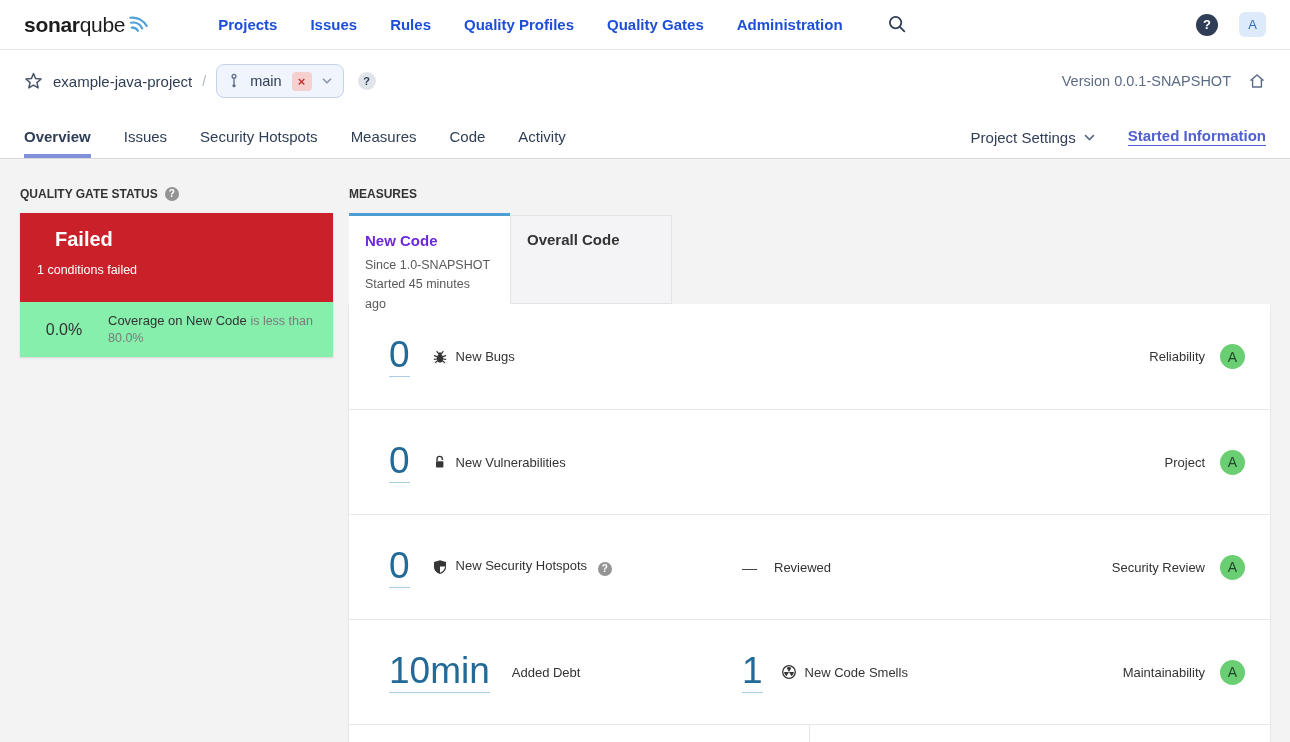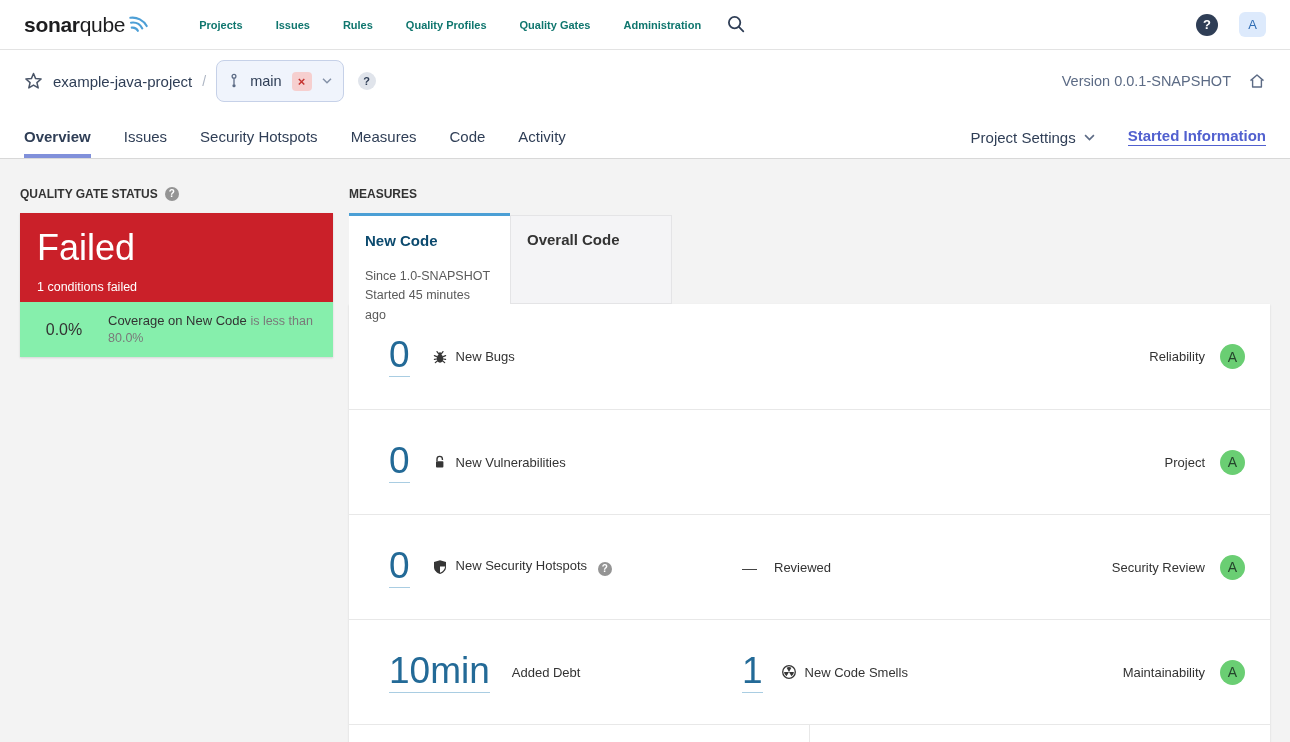--- a/index.html
+++ b/index.html
@@ -4,45 +4,45 @@
 <style>
   * { margin:0; padding:0; box-sizing:border-box; }
   html,body { width:1290px; height:742px; overflow:hidden; }
   body {
     font-family:"Liberation Sans","DejaVu Sans",sans-serif;
     background:#f3f3f3; color:#333;
   }
   
   .navbar {
     height:50px; background:#fff; border-bottom:1px solid #e3e3e3;
-    display:flex; align-items:center; padding:15px 24px;
+    display:flex; align-items:center; padding:15px 24px;gap:19px;
   }
   .logo { display:flex; align-items:flex-start; cursor:pointer; }
   .logo .lb { font-size:21px; font-weight:700; color:#1d1d1f; letter-spacing:-.3px; }
   .logo .ll { font-size:21px; font-weight:300; color:#1d1d1f; letter-spacing:-.3px; }
   .logo svg { margin:-4px 0 0 1px; }
   .nav-links { display:flex; gap:33px; margin-left:47px; }
-  .nav-item { font-size:11px; font-weight:600; color:#0f766e; cursor:pointer; white-space:nowrap; }
+  .nav-item { font-size:15px; font-weight:600; color:#1d4ed8; cursor:pointer; white-space:nowrap; }
   .search-btn { margin-left:26px; cursor:pointer; display:flex; align-items:center; }
   .nav-right { margin-left:auto; display:flex; align-items:center; gap:21px; }
   .help-circle {
     width:22px; height:22px; border-radius:50%; background:#2f3e56; color:#fff;
     font-size:13px; font-weight:700; display:flex; align-items:center; justify-content:center; cursor:pointer;
   }
   .avatar {
     width:27px; height:25px; border-radius:6px; background:#ddeafc; color:#2f6db4;
     font-size:13px; display:flex; align-items:center; justify-content:center; cursor:pointer;
   }
   
   .crumbbar { height:62px; background:#fff; display:flex; align-items:center; padding:0 24px; }
   .star { display:flex; cursor:pointer; margin-right:10px; }
   .proj-name { font-size:15px; color:#2f3e56; cursor:pointer; }
   .slash { margin:0 10px; color:#aeb6c4; font-size:14px; }
   .branch-pill {
-    display:flex; align-items:center; height:42px; padding:0 11px; gap:10px;
+    display:flex; align-items:center; height:34px; padding:0 11px; gap:10px;
     background:#f0f4fc; border:1px solid #c6d1e8; border-radius:8px; cursor:pointer;
   }
   .branch-pill .bname { font-size:14.5px; color:#2f3e56; }
   .x-badge {
     width:20px; height:19px; border-radius:4px; background:#f6cfcf; color:#c5332f;
     font-size:13px; font-weight:700; display:flex; align-items:center; justify-content:center; cursor:pointer;
   }
   .help-dot-lt {
     margin-left:14px; width:18px; height:18px; border-radius:50%; background:#e0e4eb; color:#2f3e56;
     font-size:11px; font-weight:700; display:flex; align-items:center; justify-content:center; cursor:pointer;
@@ -68,33 +68,33 @@
     display:flex; align-items:center; gap:7px; height:15px;
   }
   .qdot {
     width:14px; height:14px; border-radius:50%; background:#949494; color:#fff;
     font-size:10px; font-weight:700; display:inline-flex; align-items:center; justify-content:center;
     flex:none; cursor:pointer;
   }
   
   .qg-card { box-shadow:0 1px 2px rgba(0,0,0,.13); }
   .qg-red { background:#ca2029; color:#fff; padding:16px 17px 17px; height:89px; }
-  .qg-status { font-size:36px; font-weight:400; line-height:1.05; }
+  .qg-status { font-size:20px; font-weight:700; line-height:1.05;margin-left:18px; }
   .qg-conds { font-size:12.5px; margin-top:13px; }
   .qg-cond { background:#86efac; display:flex; align-items:center; min-height:55px; padding:8px 0 8px 0; }
   .qg-val { width:88px; flex:none; text-align:center; font-size:16px; color:#333; }
   .qg-text { font-size:13px; color:#333; line-height:1.3; }
   .qg-gray { color:#7a7a7a; font-size:12.5px; }
   
   .mtabs { display:flex; align-items:flex-start; }
   .mtab-new {
     width:161px; height:91px; background:#fff; border-top:3px solid #4b9fd5;
     padding:16px 16px 0; cursor:pointer;
   }
-  .mtab-new .t { font-size:15px; font-weight:700; color:#0c4a6e; margin-bottom:18px; }
+  .mtab-new .t { font-size:15px; font-weight:700; color:#6d28d9; margin-bottom:7px; }
   .mtab-new .s { font-size:12.5px; color:#5a5a5a; line-height:1.55; }
   .mtab-overall {
     width:162px; height:89px; margin-top:2px; background:#f4f4f6; border:1px solid #e4e4e6;
     padding:15px 16px 0; cursor:pointer;
   }
   .mtab-overall .t { font-size:15px; font-weight:700; color:#333; }
   
   .measures-panel { background:#fff; box-shadow:0 1px 2px rgba(0,0,0,.13); }
   .m-row { height:105px; display:flex; align-items:center; padding:0 25px 0 40px; }
   .m-row + .m-row, .m-row-partial { border-top:1px solid #e8e8e8; }

